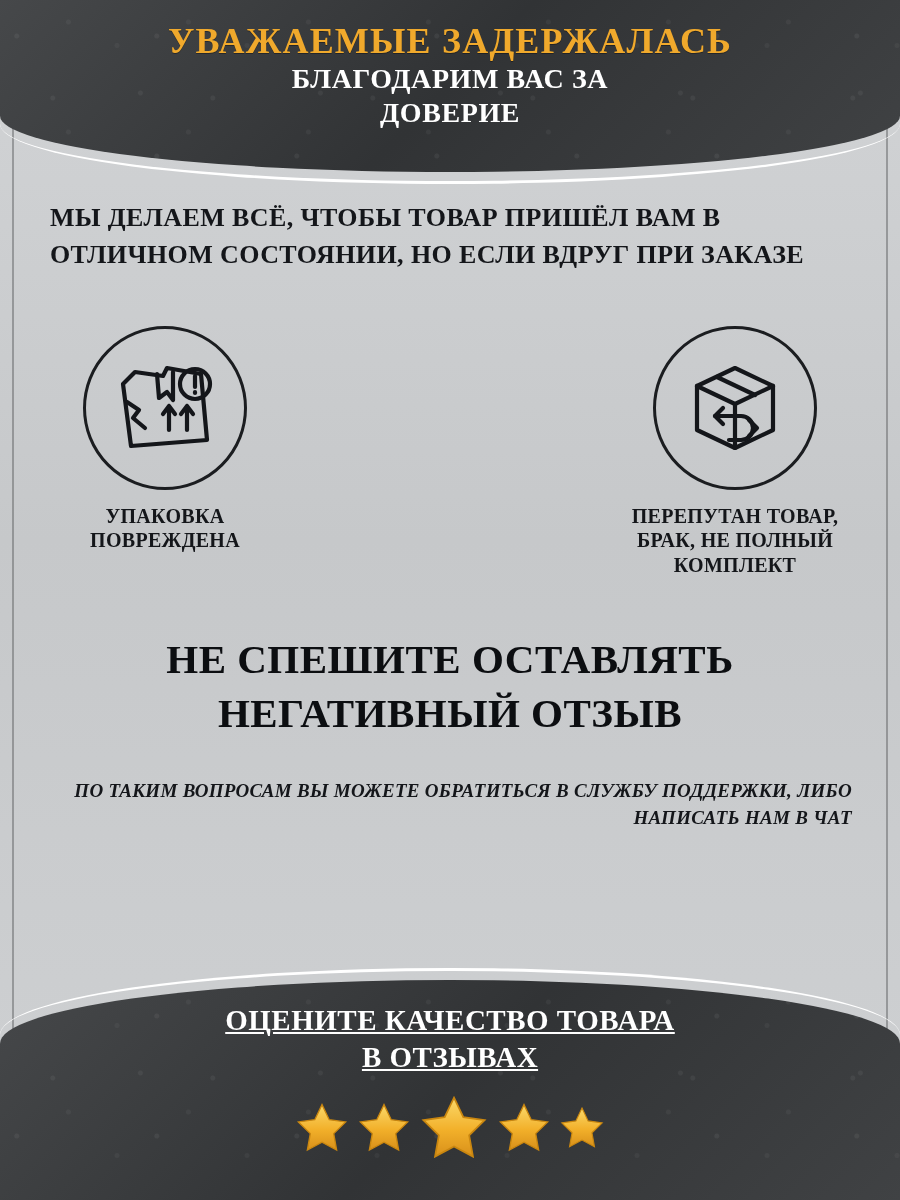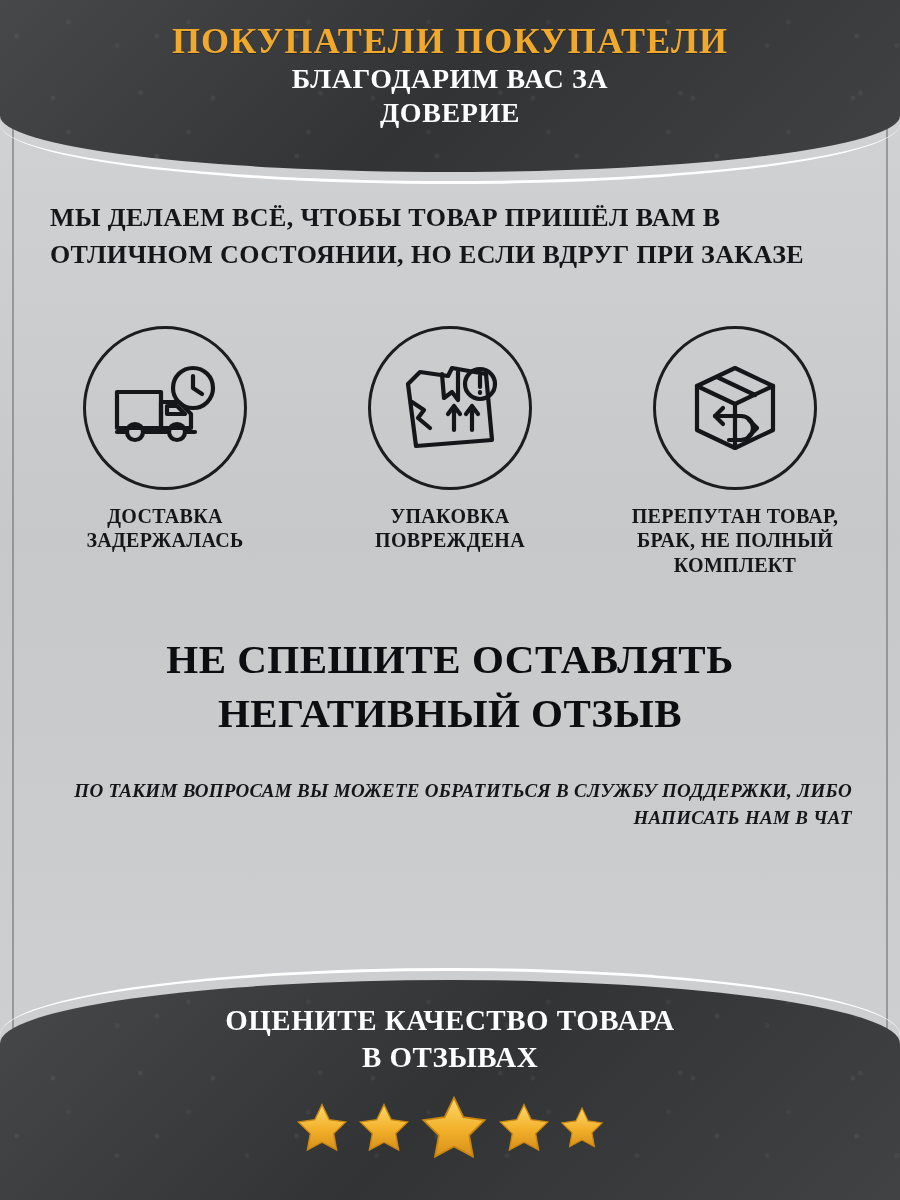--- a/index.html
+++ b/index.html
@@ -227,50 +227,29 @@
 
 <div class="page">
 
   <div class="frame-line frame-left"></div>
   <div class="frame-line frame-right"></div>
 
   <div class="band band-top"></div>
   <div class="band-top-accent"></div>
 
   <div class="header">
-    <div class="header-title">ПОКУПАТЕЛИ ПОКУПАТЕЛИ</div>
+    <div class="header-title">УВАЖАЕМЫЕ ЗАДЕРЖАЛАСЬ</div>
     <div class="header-sub" style="white-space: pre-line;">БЛАГОДАРИМ ВАС ЗА
 ДОВЕРИЕ</div>
   </div>
 
   <div class="intro">МЫ ДЕЛАЕМ ВСЁ, ЧТОБЫ ТОВАР ПРИШЁЛ ВАМ В ОТЛИЧНОМ СОСТОЯНИИ, НО ЕСЛИ ВДРУГ ПРИ ЗАКАЗЕ</div>
 
   <div class="icons-row">
 
-    <div class="icon-item">
-      <div class="icon-circle">
-        <svg width="112" height="92" viewBox="0 0 112 92" fill="none" stroke="#14161a" stroke-width="4.2" stroke-linecap="round" stroke-linejoin="round">
-
-          <path d="M8 30 H52 V66 H8 Z"></path>
-          <path d="M52 40 H70 L82 52 V66 H52 Z"></path>
-
-          <path d="M58 44 H68 L76 52 H58 Z"></path>
-
-          <circle cx="26" cy="70" r="8"></circle>
-          <circle cx="68" cy="70" r="8"></circle>
-
-          <path d="M8 70 H16 M36 70 H58 M78 70 H86"></path>
-
-          <circle cx="84" cy="26" r="20"></circle>
-          <path d="M84 14 V26 L93 32"></path>
-        </svg>
-      </div>
-      <div class="icon-caption">ДОСТАВКА
-ЗАДЕРЖАЛАСЬ</div>
-    </div>
 
     <div class="icon-item">
       <div class="icon-circle">
         <svg width="108" height="100" viewBox="0 0 108 100" fill="none" stroke="#14161a" stroke-width="4.2" stroke-linecap="round" stroke-linejoin="round">
 
           <path d="M12 26 L24 14 L52 18 L56 10 L90 16 L96 82 L20 88 Z"></path>
 
           <path d="M46 16 L48 40 L56 34 L62 42 L62 14"></path>
 
           <path d="M16 44 L28 52 L22 60 L34 70"></path>
@@ -310,21 +289,21 @@
   </div>
 
   <div class="headline">НЕ СПЕШИТЕ ОСТАВЛЯТЬ НЕГАТИВНЫЙ ОТЗЫВ</div>
 
   <div class="body-text">ПО ТАКИМ ВОПРОСАМ ВЫ МОЖЕТЕ ОБРАТИТЬСЯ В СЛУЖБУ ПОДДЕРЖКИ, ЛИБО НАПИСАТЬ НАМ В ЧАТ</div>
 
   <div class="band band-bottom"></div>
   <div class="band-bottom-accent"></div>
 
   <div class="footer">
-    <div class="footer-text" style="white-space: pre-line;">ОЦЕНИТЕ КАЧЕСТВО ТОВАРА
+    <div class="footer-text" style="white-space: pre-line; text-decoration: underline;">ОЦЕНИТЕ КАЧЕСТВО ТОВАРА
 В ОТЗЫВАХ</div>
     <div class="stars">
       <svg class="star" width="56" height="54" viewBox="0 0 24 24">
         <defs>
           <linearGradient id="g1" x1="0" y1="0" x2="0" y2="1">
             <stop offset="0%" stop-color="#fbd96a"></stop>
             <stop offset="55%" stop-color="#f2b02a"></stop>
             <stop offset="100%" stop-color="#d8901a"></stop>
           </linearGradient>
         </defs>

